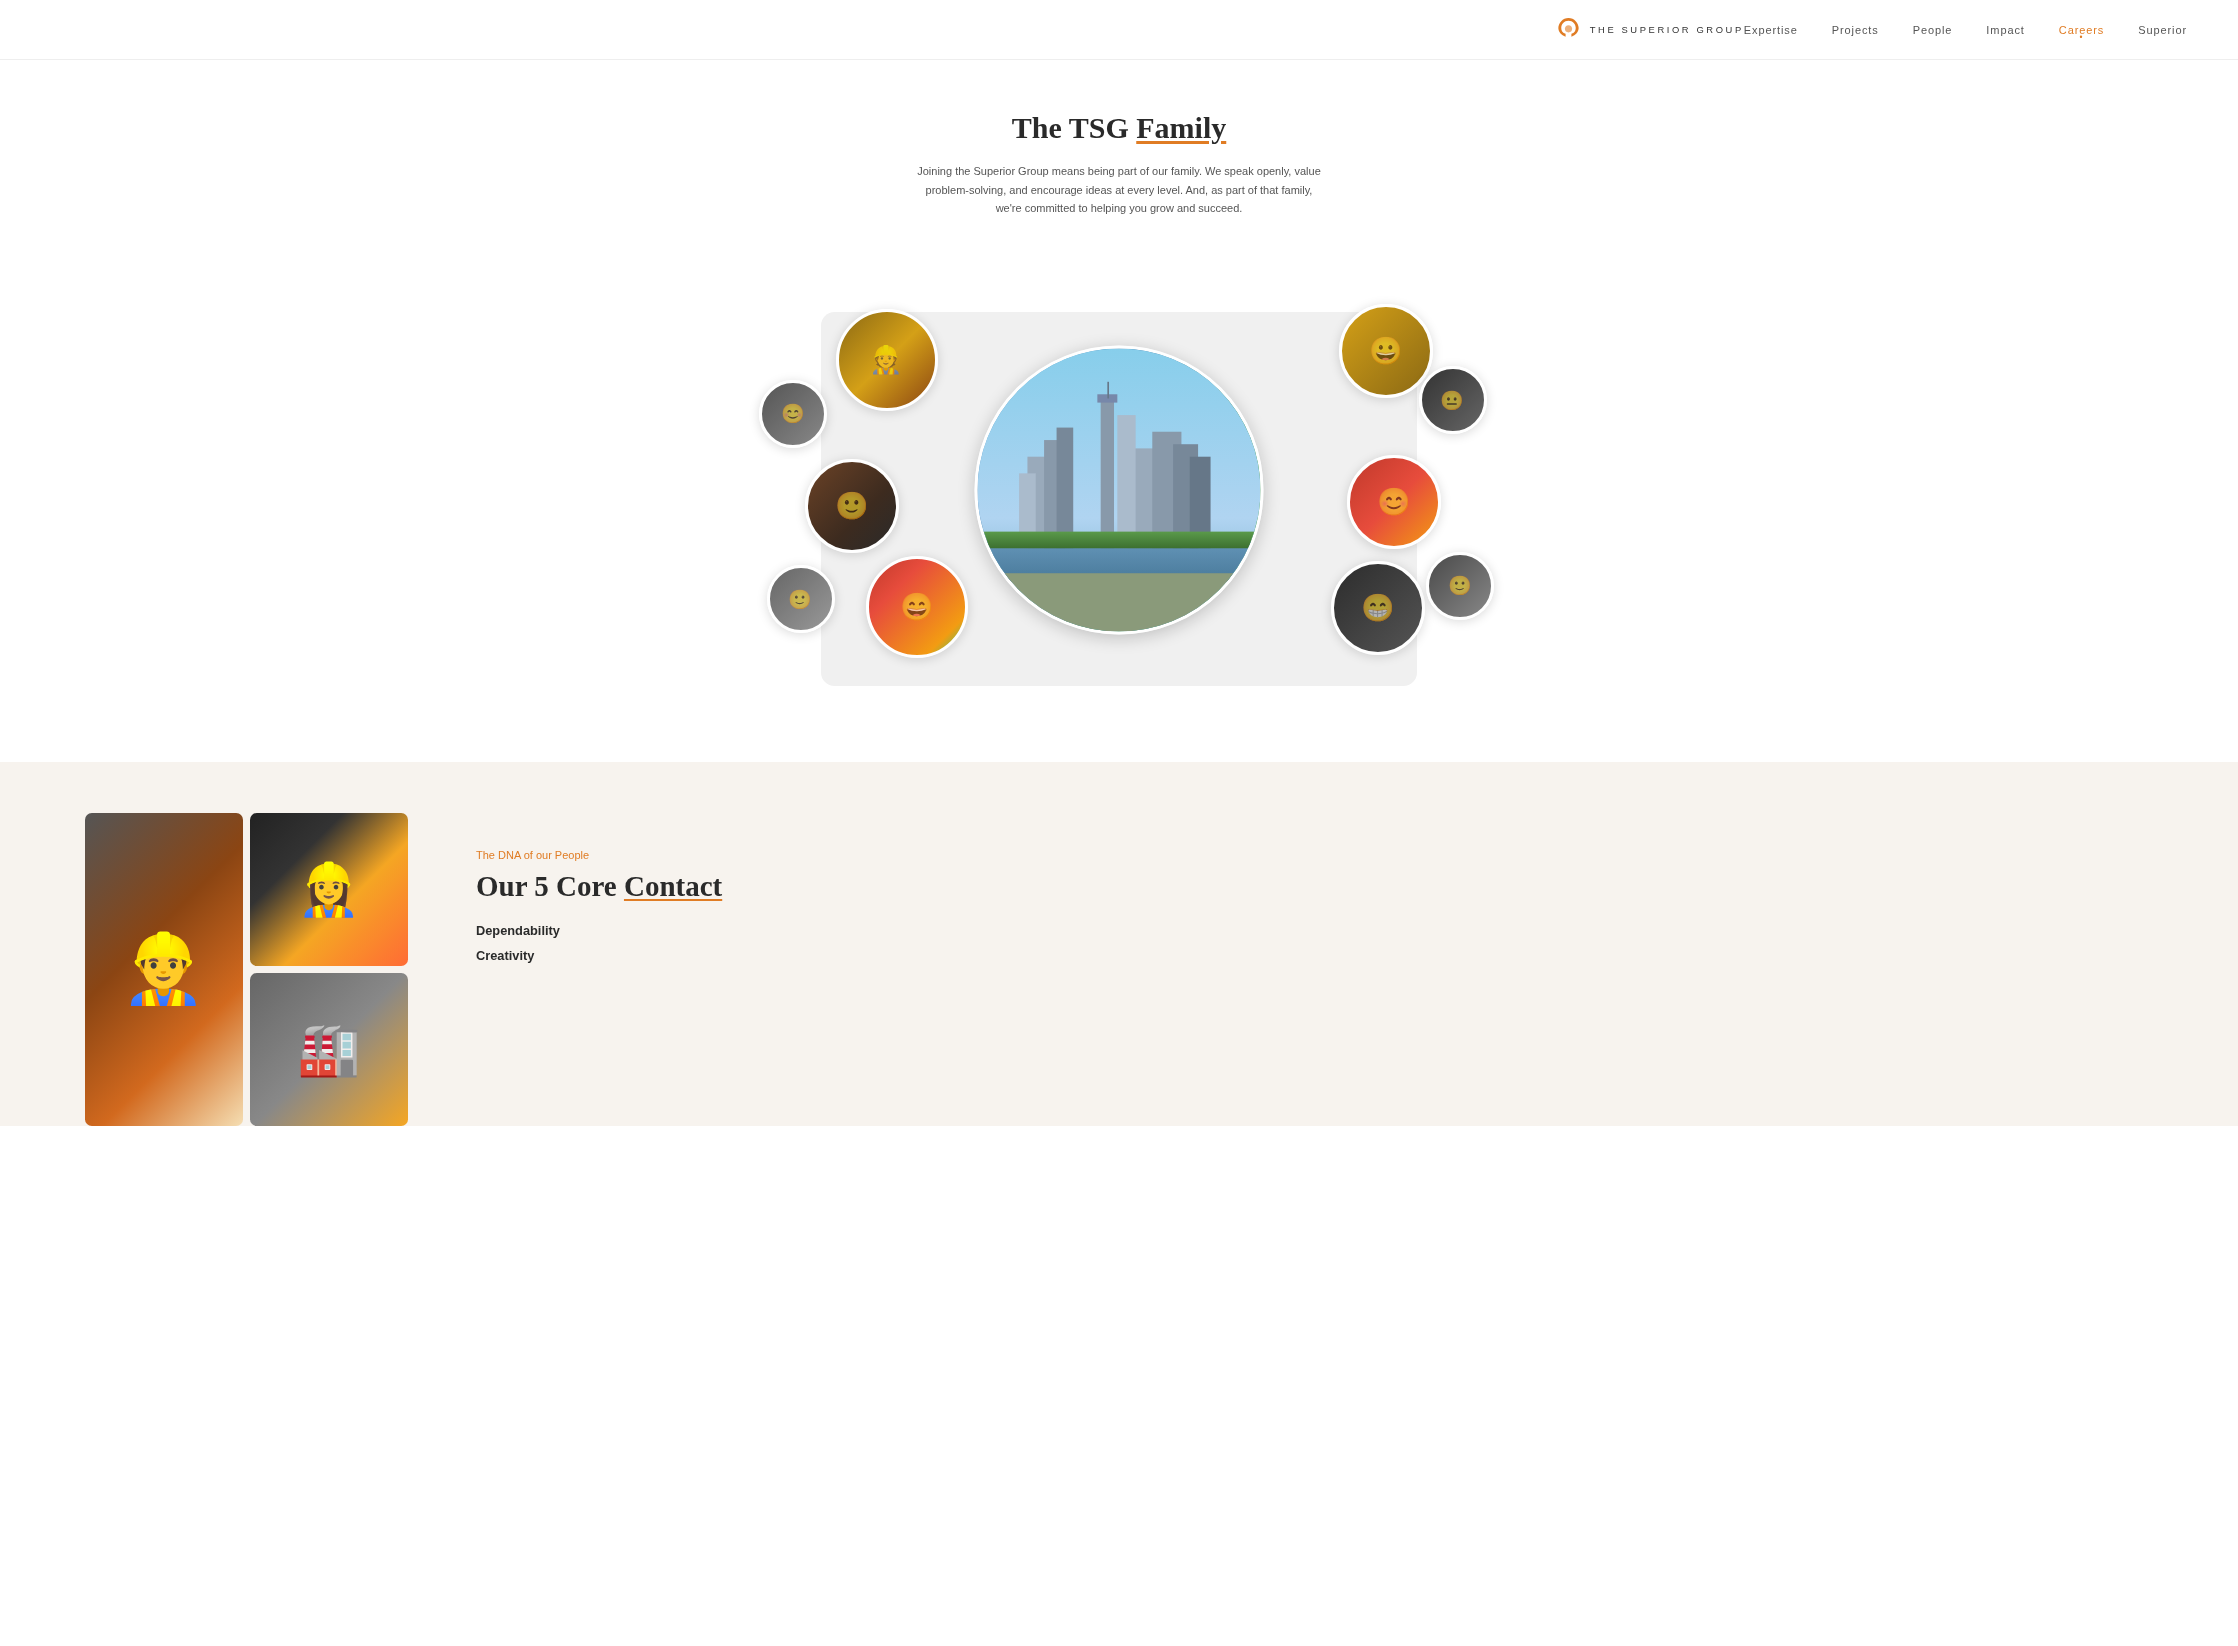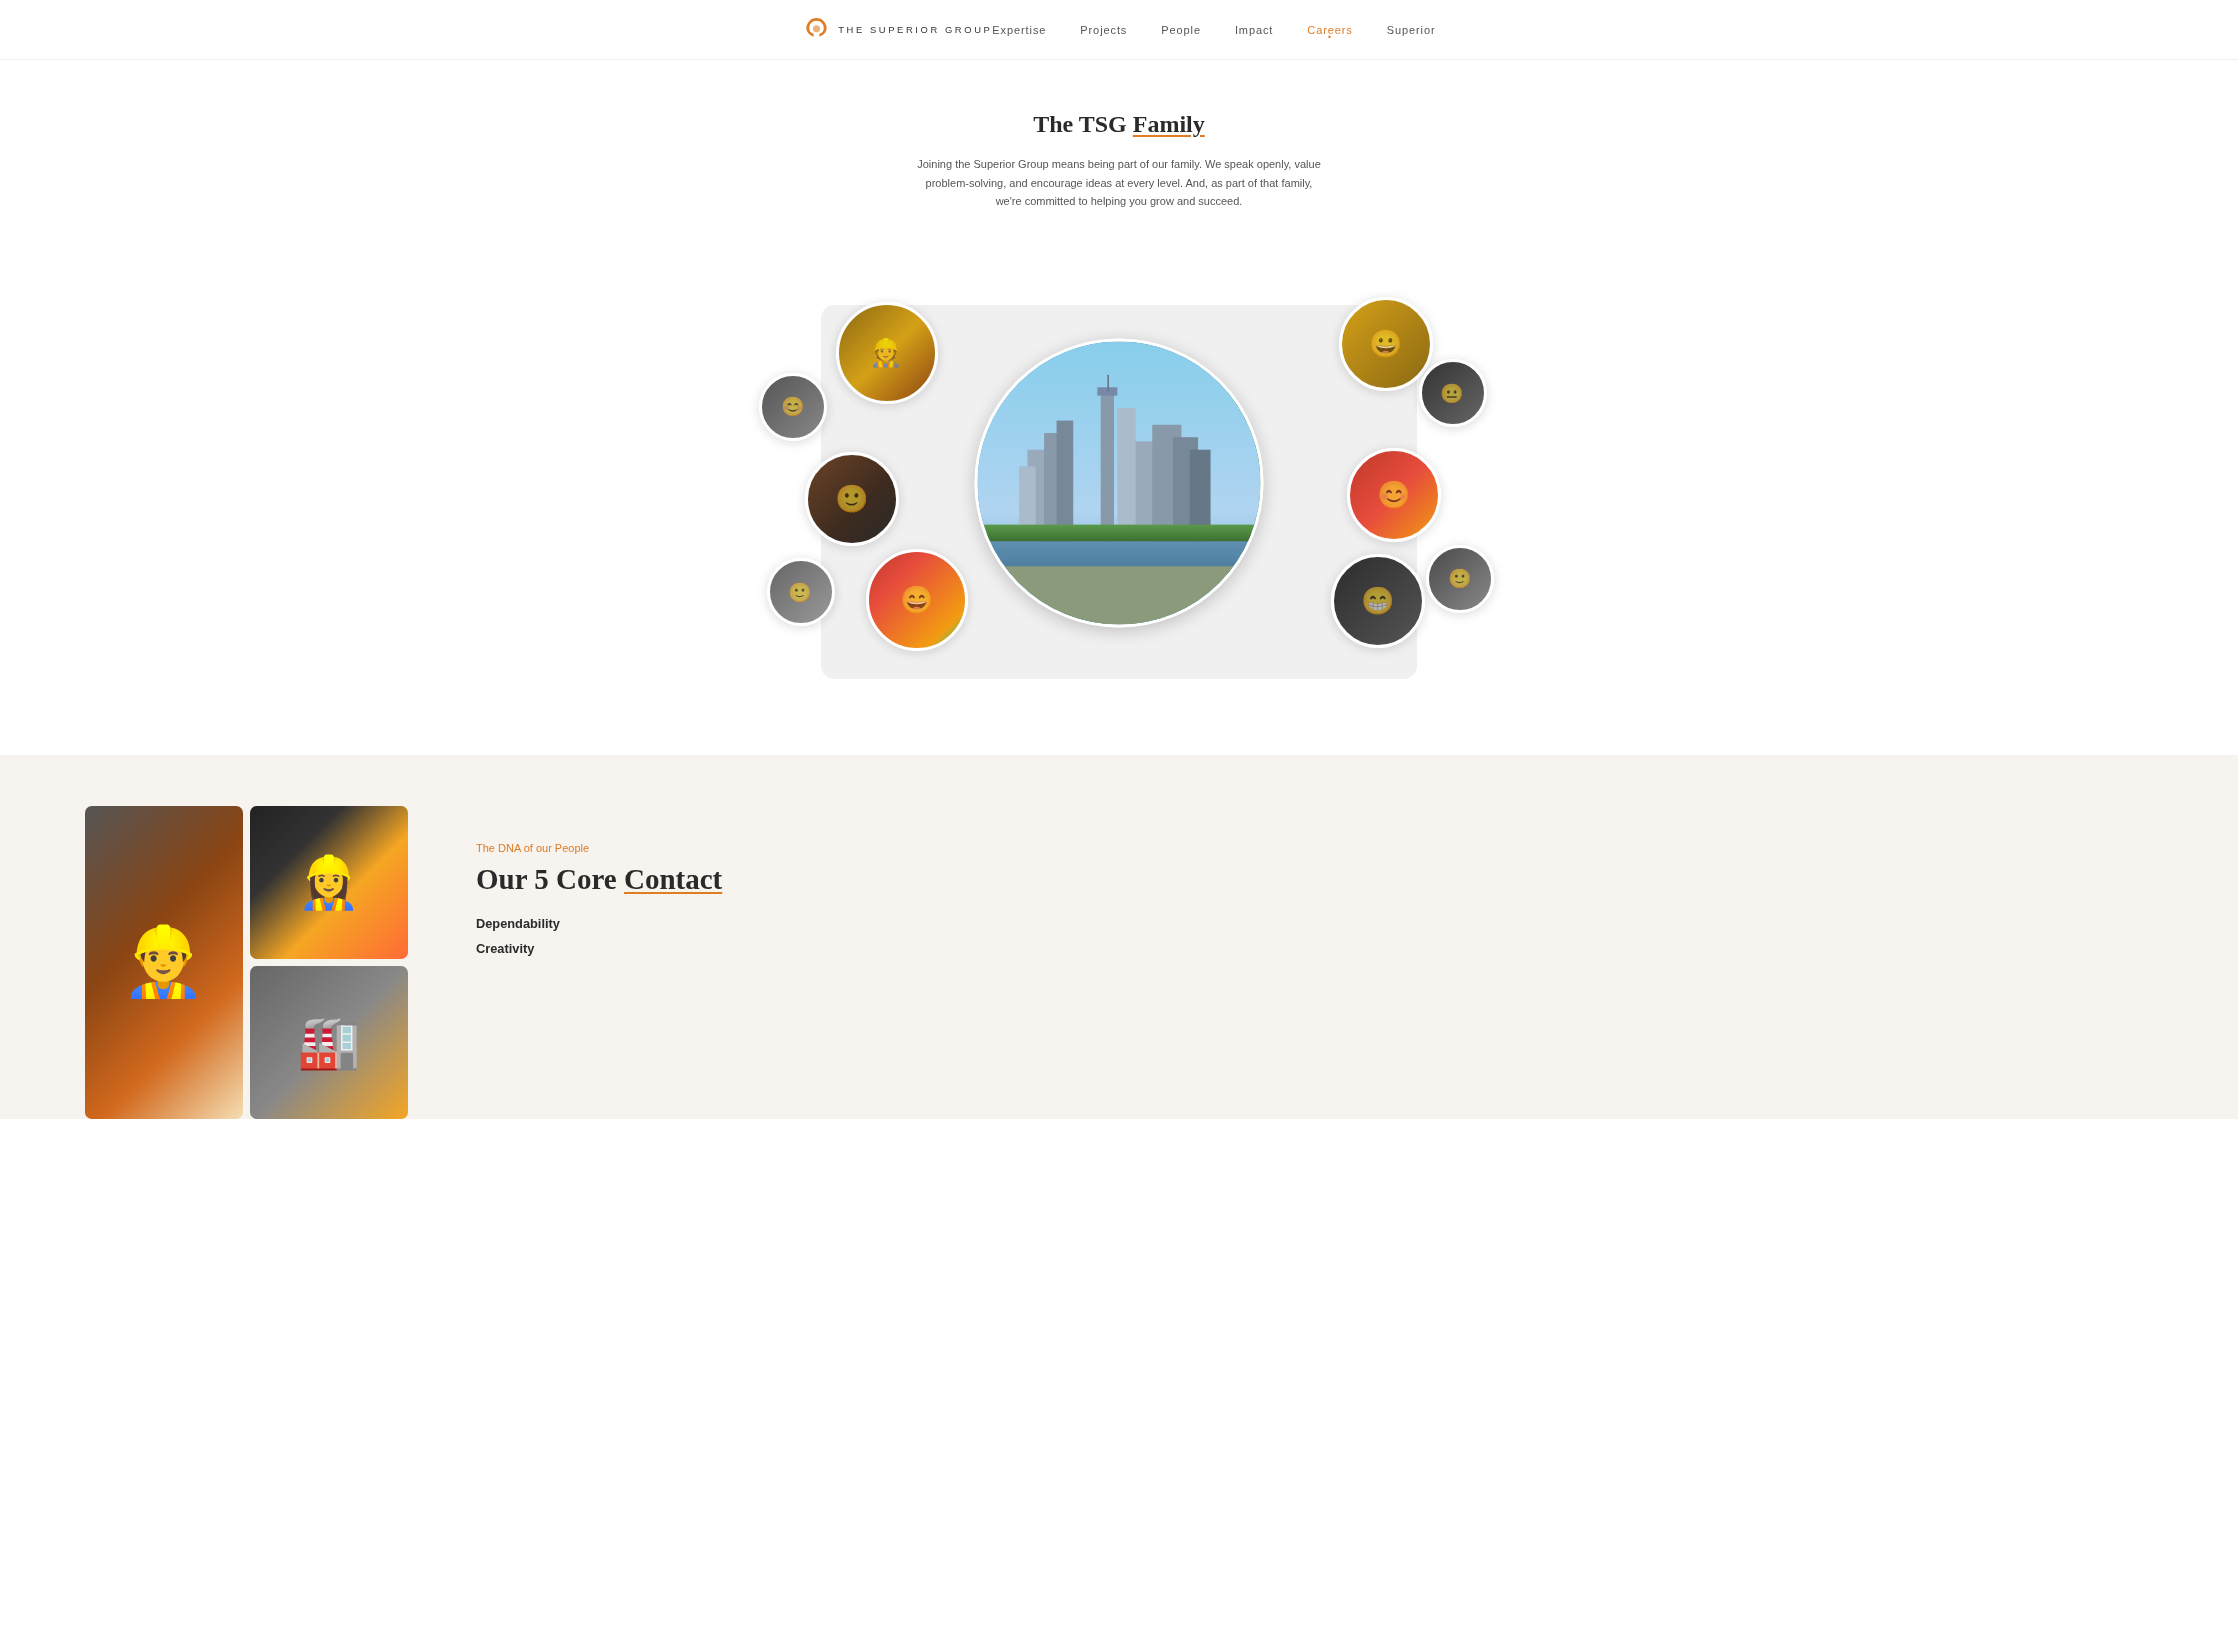--- a/index.html
+++ b/index.html
@@ -2,21 +2,21 @@
 <html style="font-size:13.6px"><head>
   <meta charset="utf-8">
   <style>
     * { box-sizing: border-box; margin: 0; padding: 0; }
     body { font-family: 'Georgia', serif; background: #fff; color: #333; overflow-x: hidden; }
 
     
     header {
       display: flex;
       align-items: center;
-      justify-content: center;
+      justify-content: flex-end;
       padding: 15px 51px;
       height: 60px;
       border-bottom: 0.9px solid #eee;
       background: #fff;
       position: sticky;
       top: 0;
       z-index: 100;
     }
     .logo-area {
       display: flex;
@@ -62,21 +62,21 @@
       color: #e07c24;
       font-size: 8.5px;
     }
 
     
     .hero-section {
       text-align: center;
       padding: 51px 17px 34px;
     }
     .hero-title {
-      font-size: 24px;
+      font-size: 30px;
       font-weight: 700;
       color: #2a2a2a;
       margin-bottom: 17px;
       font-family: 'Georgia', serif;
     }
     .hero-title .highlight {
       color: #2a2a2a;
       text-decoration: underline;
       text-decoration-color: #e07c24;
       text-underline-offset: 3.4px;

